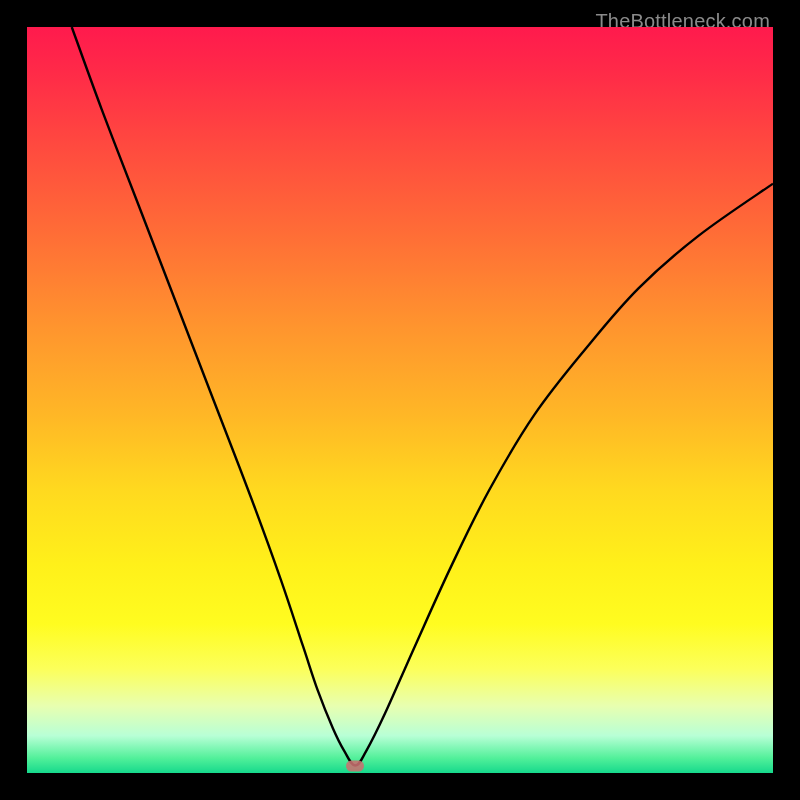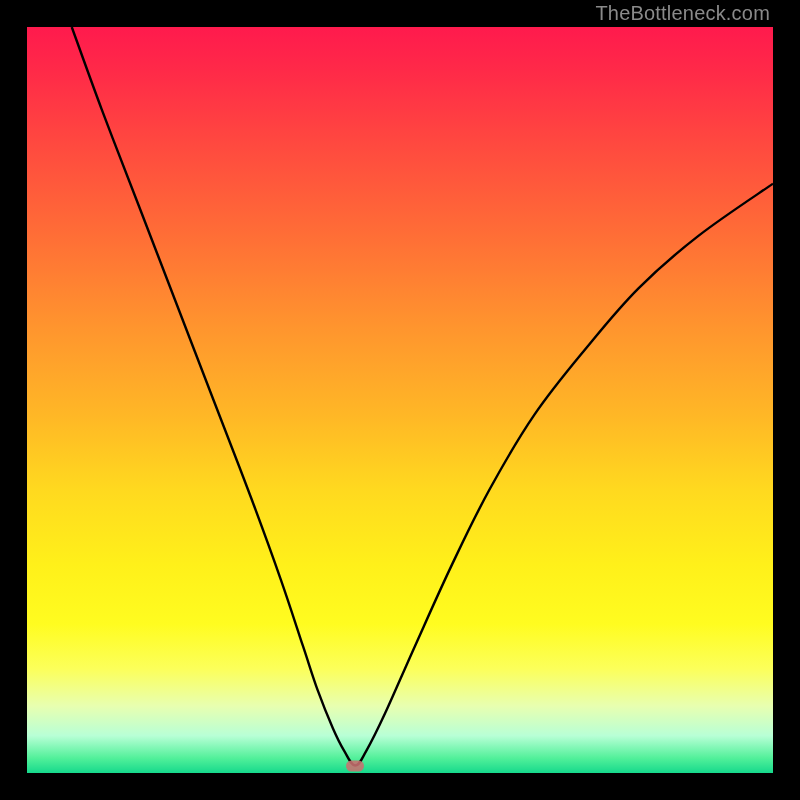--- a/index.html
+++ b/index.html
@@ -54,21 +54,21 @@
     position: absolute;
     width: 18px;
     height: 11px;
     border-radius: 6px;
     background: #c97070;
     opacity: 0.88;
     transform: translate(-50%, -50%);
   }
   .watermark {
     position: absolute;
-    top: 2px;
+    top: 10px;
     right: 30px;
     color: #8a8a8a;
     font-size: 20px;
     font-weight: 500;
     letter-spacing: 0.2px;
     user-select: none;
   }
 </style>
 </head>
 <body>

